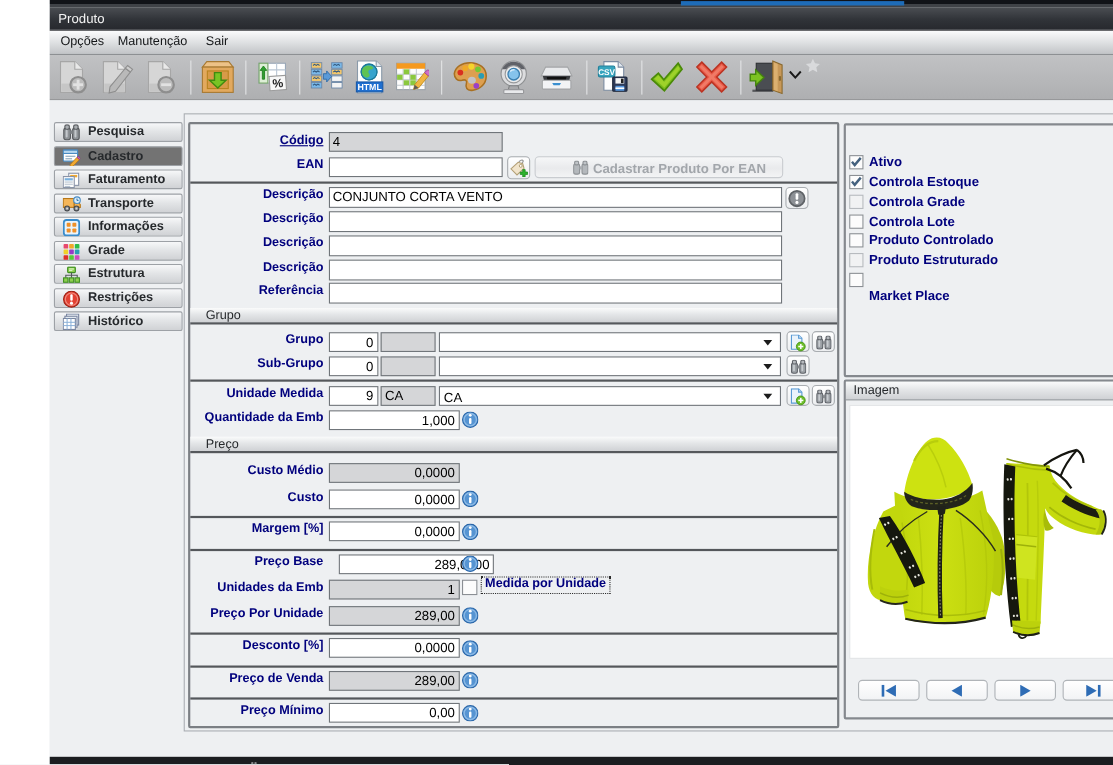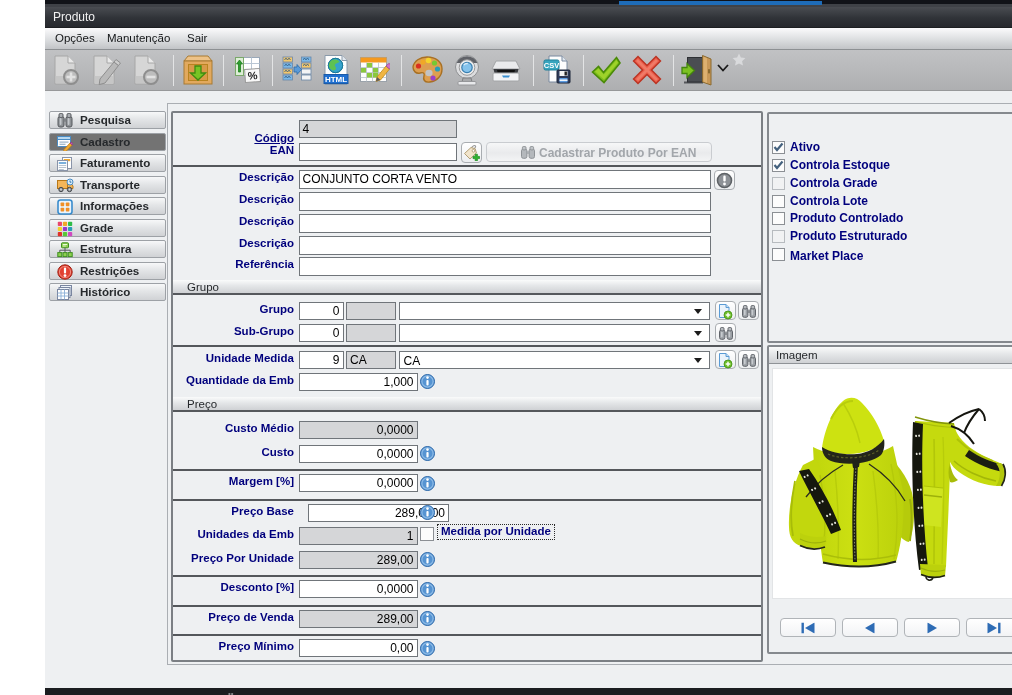--- a/index.html
+++ b/index.html
@@ -299,21 +299,21 @@
           <circle cx="8" cy="11.6" r="1.4" fill="#fff"></circle>
         </svg>Restrições</div>
     <div class="sbtn" style="top:283px;"><svg width="16" height="16" viewBox="0 0 16 16">
           <rect x="3.5" y="0.5" width="11" height="10" fill="#eef4fa" stroke="#7a86a0"></rect>
           <rect x="2" y="2.5" width="11" height="10" fill="#eef4fa" stroke="#7a86a0"></rect>
           <rect x="0.5" y="4.5" width="11" height="10" fill="#fff" stroke="#7a86a0"></rect>
           <path d="M0.5,8 h11 M0.5,11 h11 M4,4.5 v10 M7.5,4.5 v10" stroke="#8ab0d8" stroke-width="0.9" fill="none"></path>
         </svg>Histórico</div>
   </div>
   <div class="abs mainpanel" id="mainpanel">
-    <div class="lbl" style="left:0;width:121px;top:21px;text-decoration:underline;">Código</div>
+    <div class="lbl" style="left:0;width:121px;top:11px;text-decoration:underline;">Código</div>
     <div class="inp gray" style="left:125.5px;top:7px;width:158px;">4</div>
     <div class="lbl" style="left:0;width:121px;top:33px;">EAN</div>
     <div class="inp" style="left:125.5px;top:30px;width:158px;"></div>
     <div class="sbtn2" style="left:288px;top:29px;width:21px;height:21px;">
       <svg width="17" height="17" viewBox="0 0 17 17" style="position:absolute;left:1px;top:1px;">
         <path d="M8.5,4 C9.5,1.5 12,1 12.6,2.2 C13.2,3.4 10.8,4 11.2,6" fill="none" stroke="#9a9a9a" stroke-width="1.1"></path>
         <path d="M1.5,9.5 L8,3.5 L12.2,4.8 L13.4,9 L7,15 Z" fill="#f1e4cb" stroke="#b3a077" stroke-width="1"></path>
         <circle cx="10.4" cy="6.8" r="1.3" fill="#fff" stroke="#a99468" stroke-width="0.8"></circle>
         <path d="M12.2,10.2 h2.2 v2.2 h2.2 v2.2 h-2.2 v2.2 h-2.2 v-2.2 h-2.2 v-2.2 h2.2 Z" fill="#2db32d" stroke="#1d8a1d" stroke-width="0.7"></path>
         </svg>
@@ -510,21 +510,21 @@
     <div class="cblbl" style="left:21px;top:44px;">Controla Estoque</div>
     <div class="cbx dis" style="left:3px;top:63px;"></div>
     <div class="cblbl" style="left:21px;top:62px;">Controla Grade</div>
     <div class="cbx" style="left:3px;top:81px;"></div>
     <div class="cblbl" style="left:21px;top:80px;">Controla Lote</div>
     <div class="cbx" style="left:3px;top:98px;"></div>
     <div class="cblbl" style="left:21px;top:97px;">Produto Controlado</div>
     <div class="cbx dis" style="left:3px;top:116px;"></div>
     <div class="cblbl" style="left:21px;top:115px;">Produto Estruturado</div>
     <div class="cbx" style="left:3px;top:134px;"></div>
-    <div class="cblbl" style="left:21px;top:135px;">Market Place</div>
+    <div class="cblbl" style="left:21px;top:148px;">Market Place</div>
   </div>
   <div class="abs imgpanel" id="imgpanel">
     <div class="hdrbar" style="height:17px;line-height:16px;padding-left:7px;border-bottom:1px solid #8f9397;">Imagem</div>
     <div class="abs" style="left:3px;top:21px;width:258px;height:231px;background:#fff;border:1px solid #e2e4e6;">
       <svg width="256" height="229" viewBox="0 0 256 229">
         <defs>
           <linearGradient id="jg" x1="0" y1="0" x2="1" y2="0">
             <stop offset="0" stop-color="#c0d60c"></stop>
               <stop offset="0.45" stop-color="#cce012"></stop>
               <stop offset="1" stop-color="#bbd10b"></stop>

